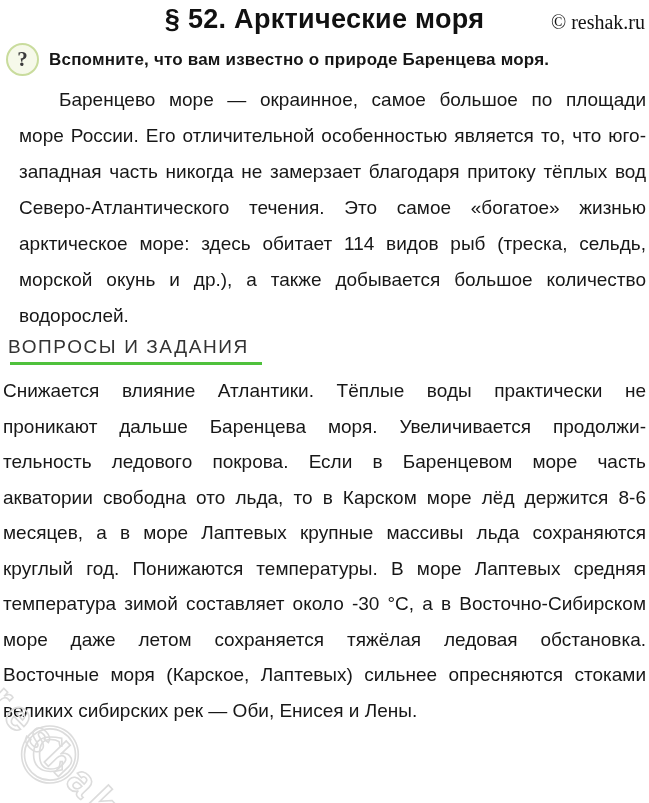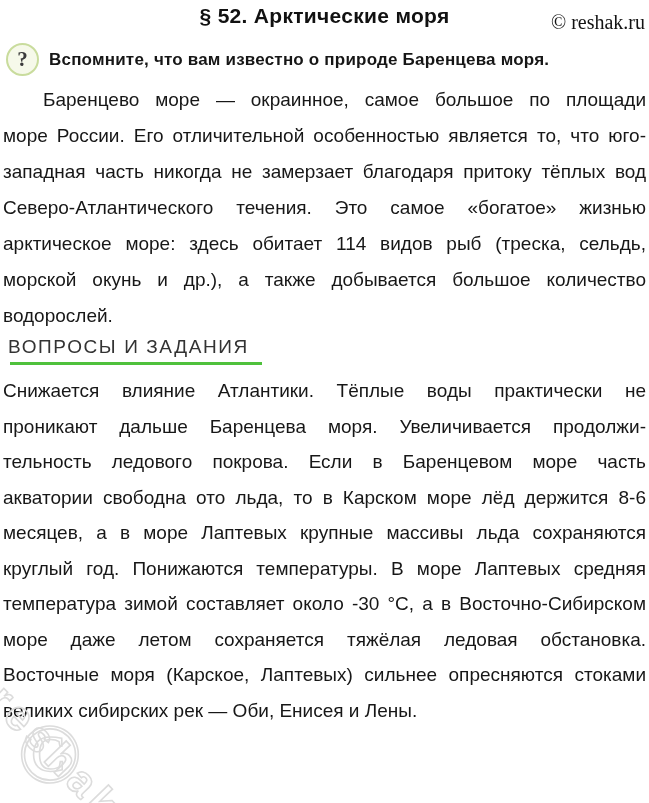--- a/index.html
+++ b/index.html
@@ -10,21 +10,21 @@
     color: #1c1c1c;
     overflow: hidden;
   }
   .page { position: relative; width: 649px; height: 803px; padding: 4px 3px 0 3px; }
 
   
   .header { position: relative; height: 27px; }
   .title {
     position: absolute; left: 0; right: 0; top: 0;
     text-align: center;
-    font-size: 21px; font-weight: 700; color: #111;
+    font-size: 27px; font-weight: 700; color: #111;
     letter-spacing: 0.3px;
   }
   .copyright {
     position: absolute; right: 1px; top: 7px;
     font-family: "Liberation Serif", serif;
     font-size: 20px; color: #131313;
   }
 
   
   .intro-row { margin-top: 12px; display: flex; align-items: center; }
@@ -40,21 +40,21 @@
   .intro-q {
     margin-left: 10px;
     font-size: 17px; font-weight: 700; color: #161616;
     letter-spacing: 0.2px;
   }
 
   
   .para { font-size: 19px; color: #171717; }
   .jline { text-align: justify; text-align-last: justify; white-space: nowrap; }
   .jline.last { text-align-last: left; }
-  .para1 { margin-top: 6px; line-height: 36px; }
+  .para1 { margin-top: 6px; line-height: 36px; margin-left: 16px; }
   .para1 .jline:first-child { text-indent: 40px; }
 
   
   .section-head { margin-top: 2px; padding-left: 5px; }
   .section-title {
     font-size: 19px; font-weight: 400; color: #333;
     letter-spacing: 1.6px;
     text-align: right;
   }
   .green-line { height: 3px; width: 252px; margin-top: 4px; margin-left: 2px; background: #4fc13c; }

